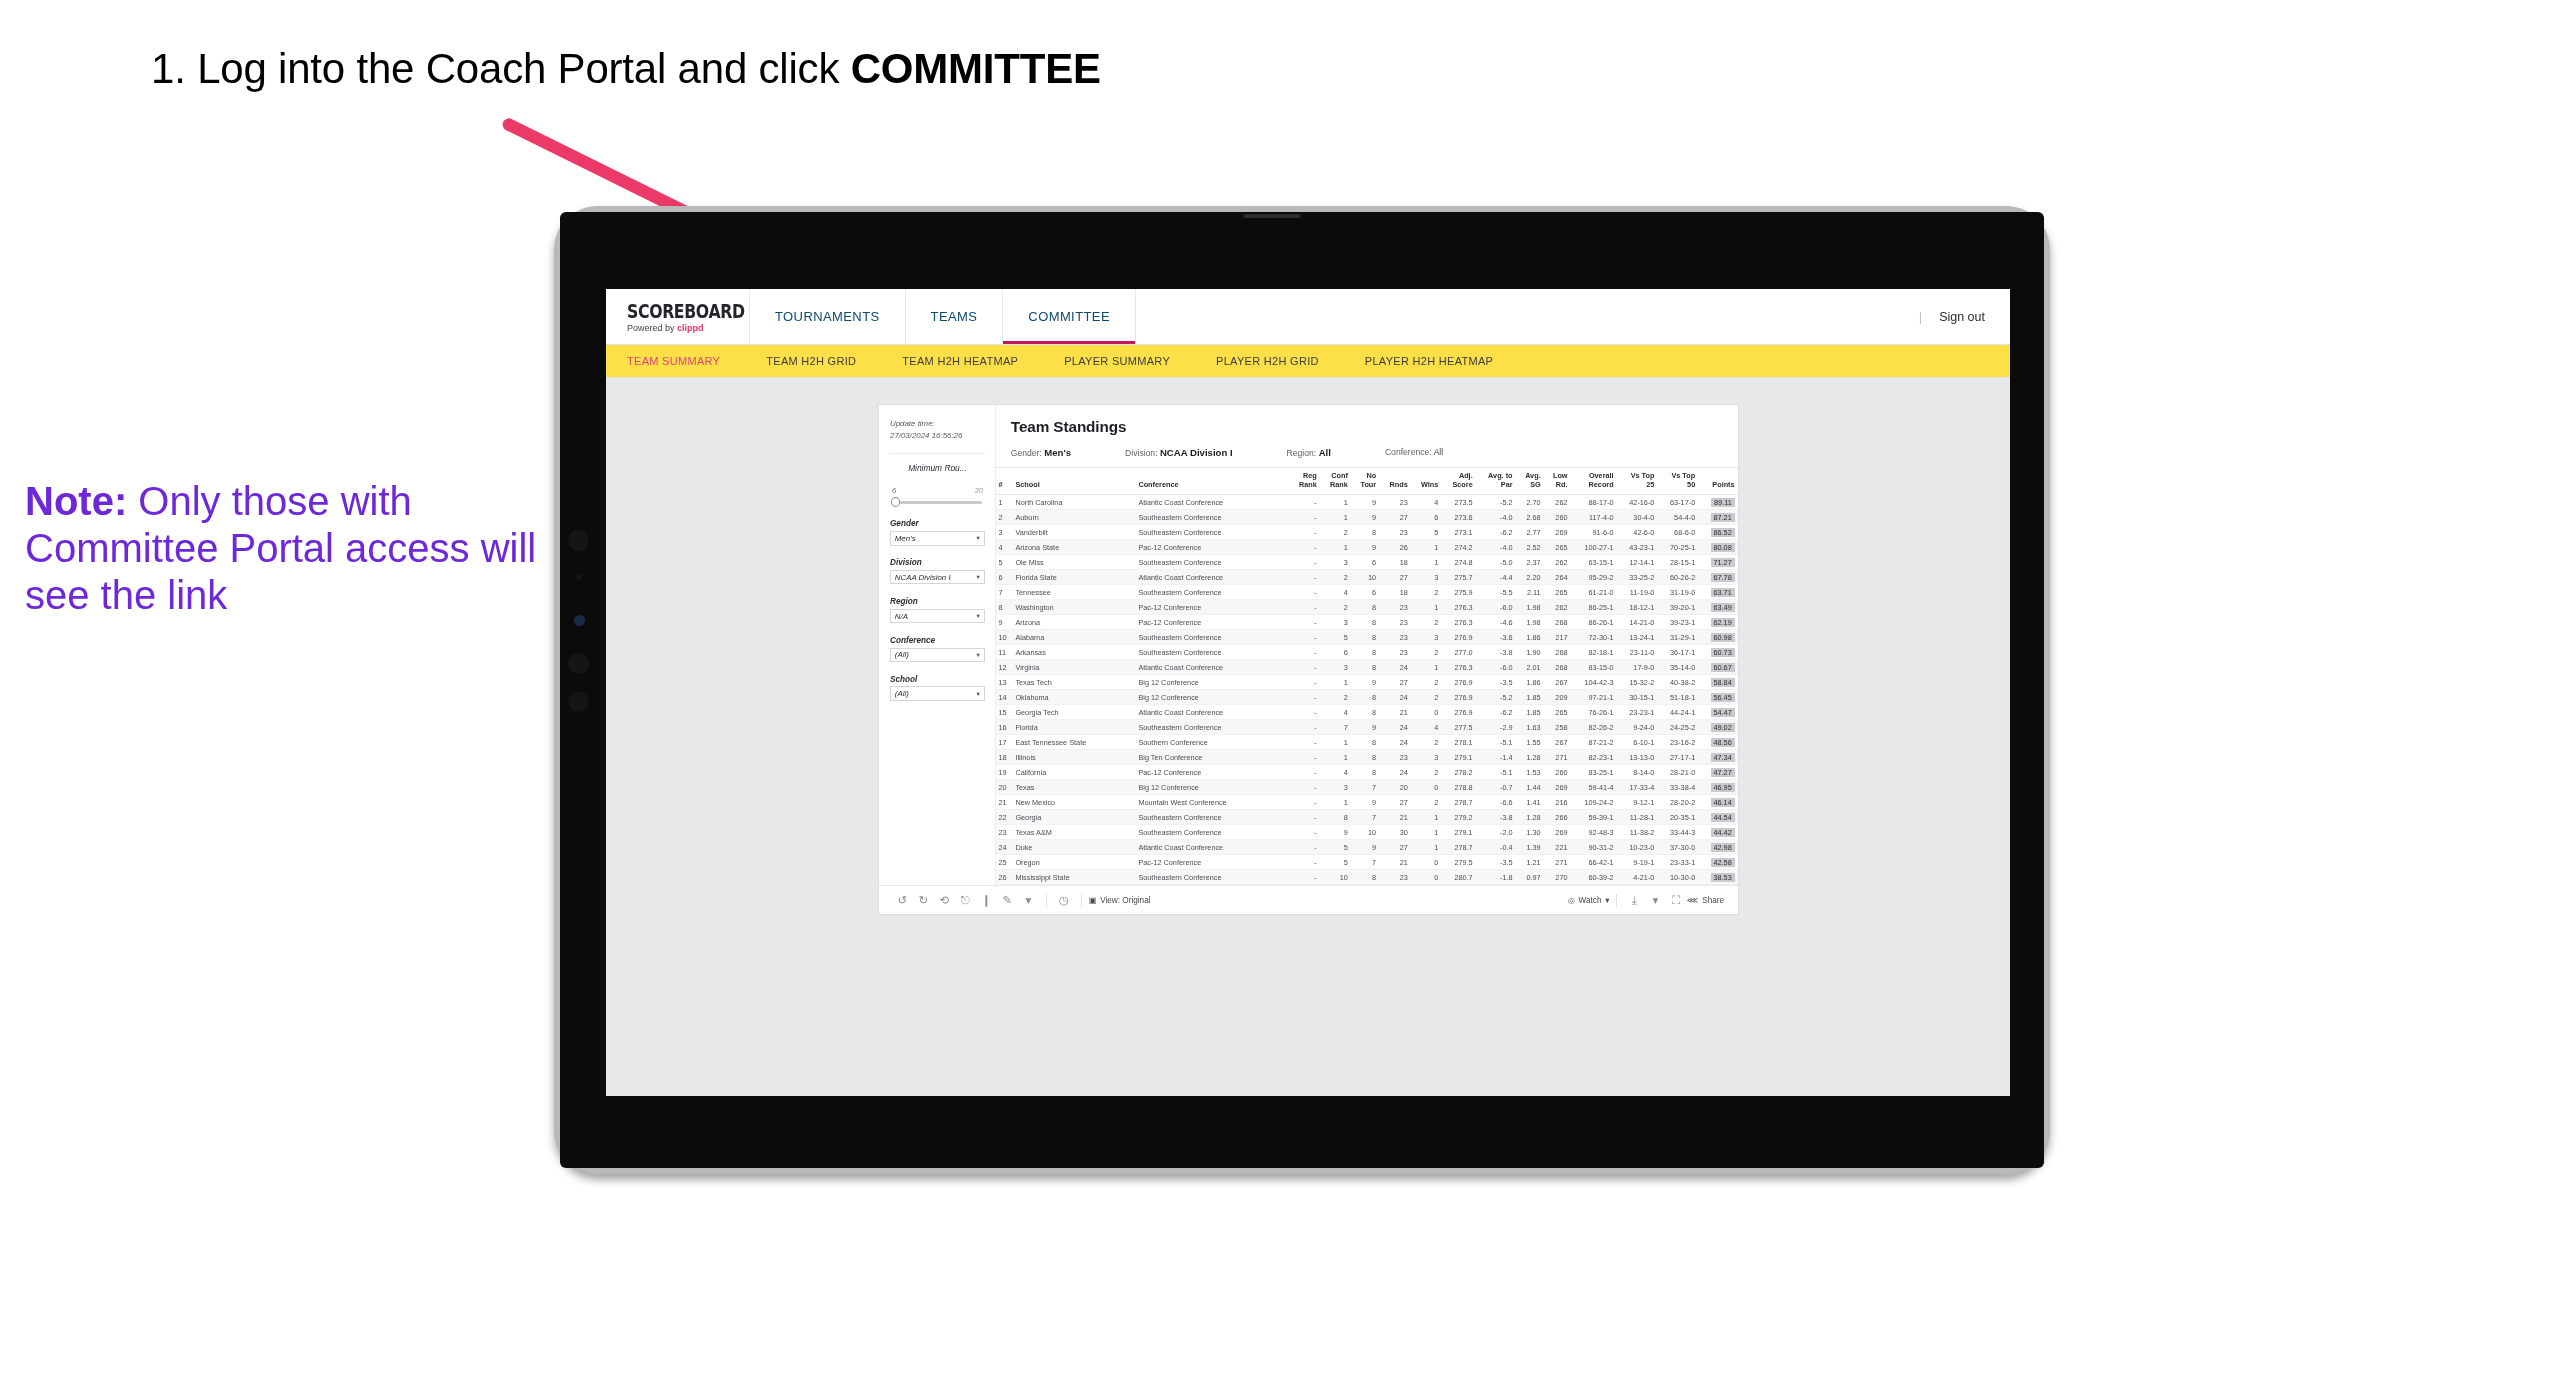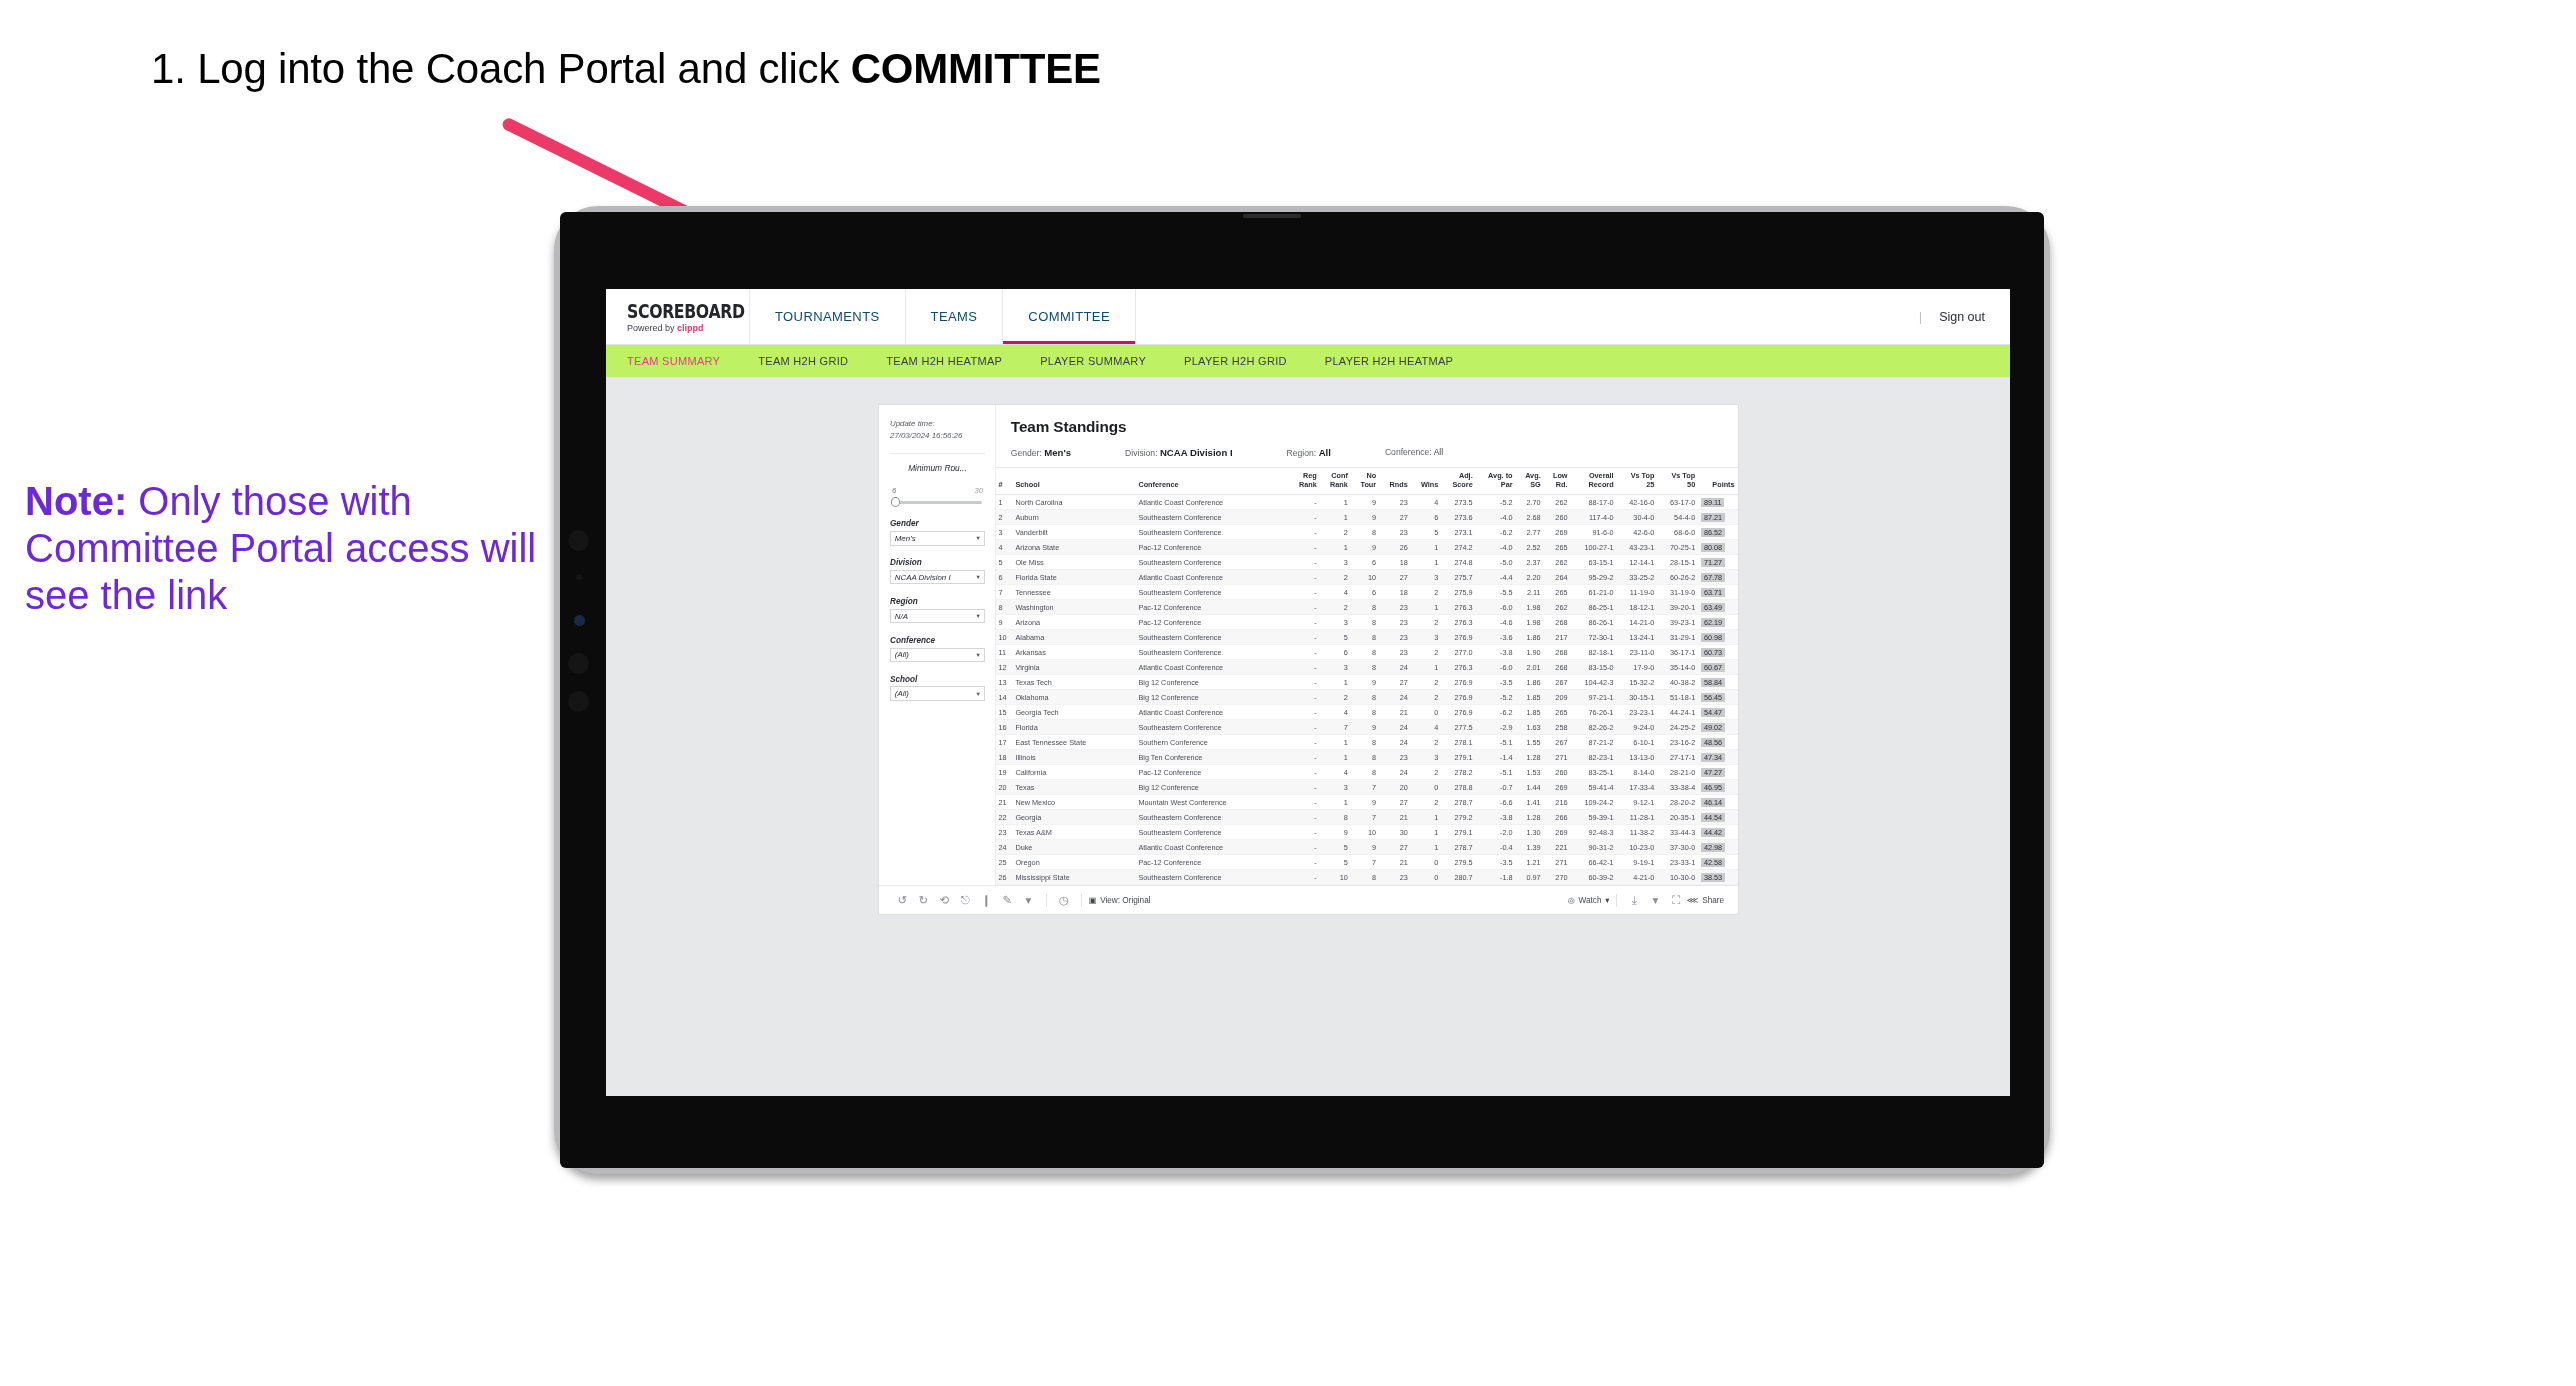--- a/index.html
+++ b/index.html
@@ -84,22 +84,22 @@
   .nav-item.active::after {
     content:""; position:absolute; left:0; right:0; bottom:0; height:2.9px; background:#c2185b;
   }
   .nav-spacer { flex: 1; }
   .signout-wrap { display:flex; align-items:center; padding-right: 25px; gap: 17px; }
   .signout-div { color:#c3c3c6; font-size: 13.4px; }
   .signout { font-size: 12.5px; color:#2b2d33; cursor:pointer; }
 
   
   .sub-nav {
-    height: 33px; background: #bef264; display:flex; align-items:center;
-    padding-left: 21px; gap: 0; border-bottom: 1px solid #e4e4e6;
+    height: 33px; background: #fde047; display:flex; align-items:center;
+    padding-left: 21px; gap: 8px; border-bottom: 1px solid #e4e4e6;
   }
   .sub-item {
     font-size: 11px; letter-spacing: 0.3px; color: #3a3c42;
     padding: 0 21px 0 0; margin-right: 17px; cursor: pointer; white-space: nowrap;
   }
   .sub-item.active { color: #e0437c; }
 
   
   .viz-wrap { padding: 27px 0 0 0; display:flex; justify-content:center; }
   .viz-card {
@@ -143,21 +143,21 @@
     border-top: 1px solid #e6e6e8; border-bottom: 1px solid #e6e6e8;
     background:#fff;
   }
   table.standings thead th.num { text-align: right; }
   table.standings tbody td {
     font-size: 7.3px; color:#4a4d53; padding: 2.5px 2.9px; white-space: nowrap;
     border-bottom: 1px solid #f1f1f2;
   }
   table.standings tbody tr:nth-child(even) td { background: #f7f7f8; }
   td.num { text-align: right; }
-  td.pts { }
+  td.pts { text-align: right; }
   td.pts span { display:inline-block; padding: 0 2.9px; background:#c9cacd; color:#2b2d33; }
   .col-rank { width: 17px; }
   .col-school { width: 123px; }
   .col-conf { width: 153px; }
 
   .viz-toolbar {
     height: 29px; border-top: 1px solid #e8e8ea; display:flex; align-items:center;
     padding: 0 13.4px; gap: 0; background:#fff;
   }
   .tb-ico { width: 21px; text-align:center; font-size: 11.5px; color:#8a8d93; cursor:pointer; }

